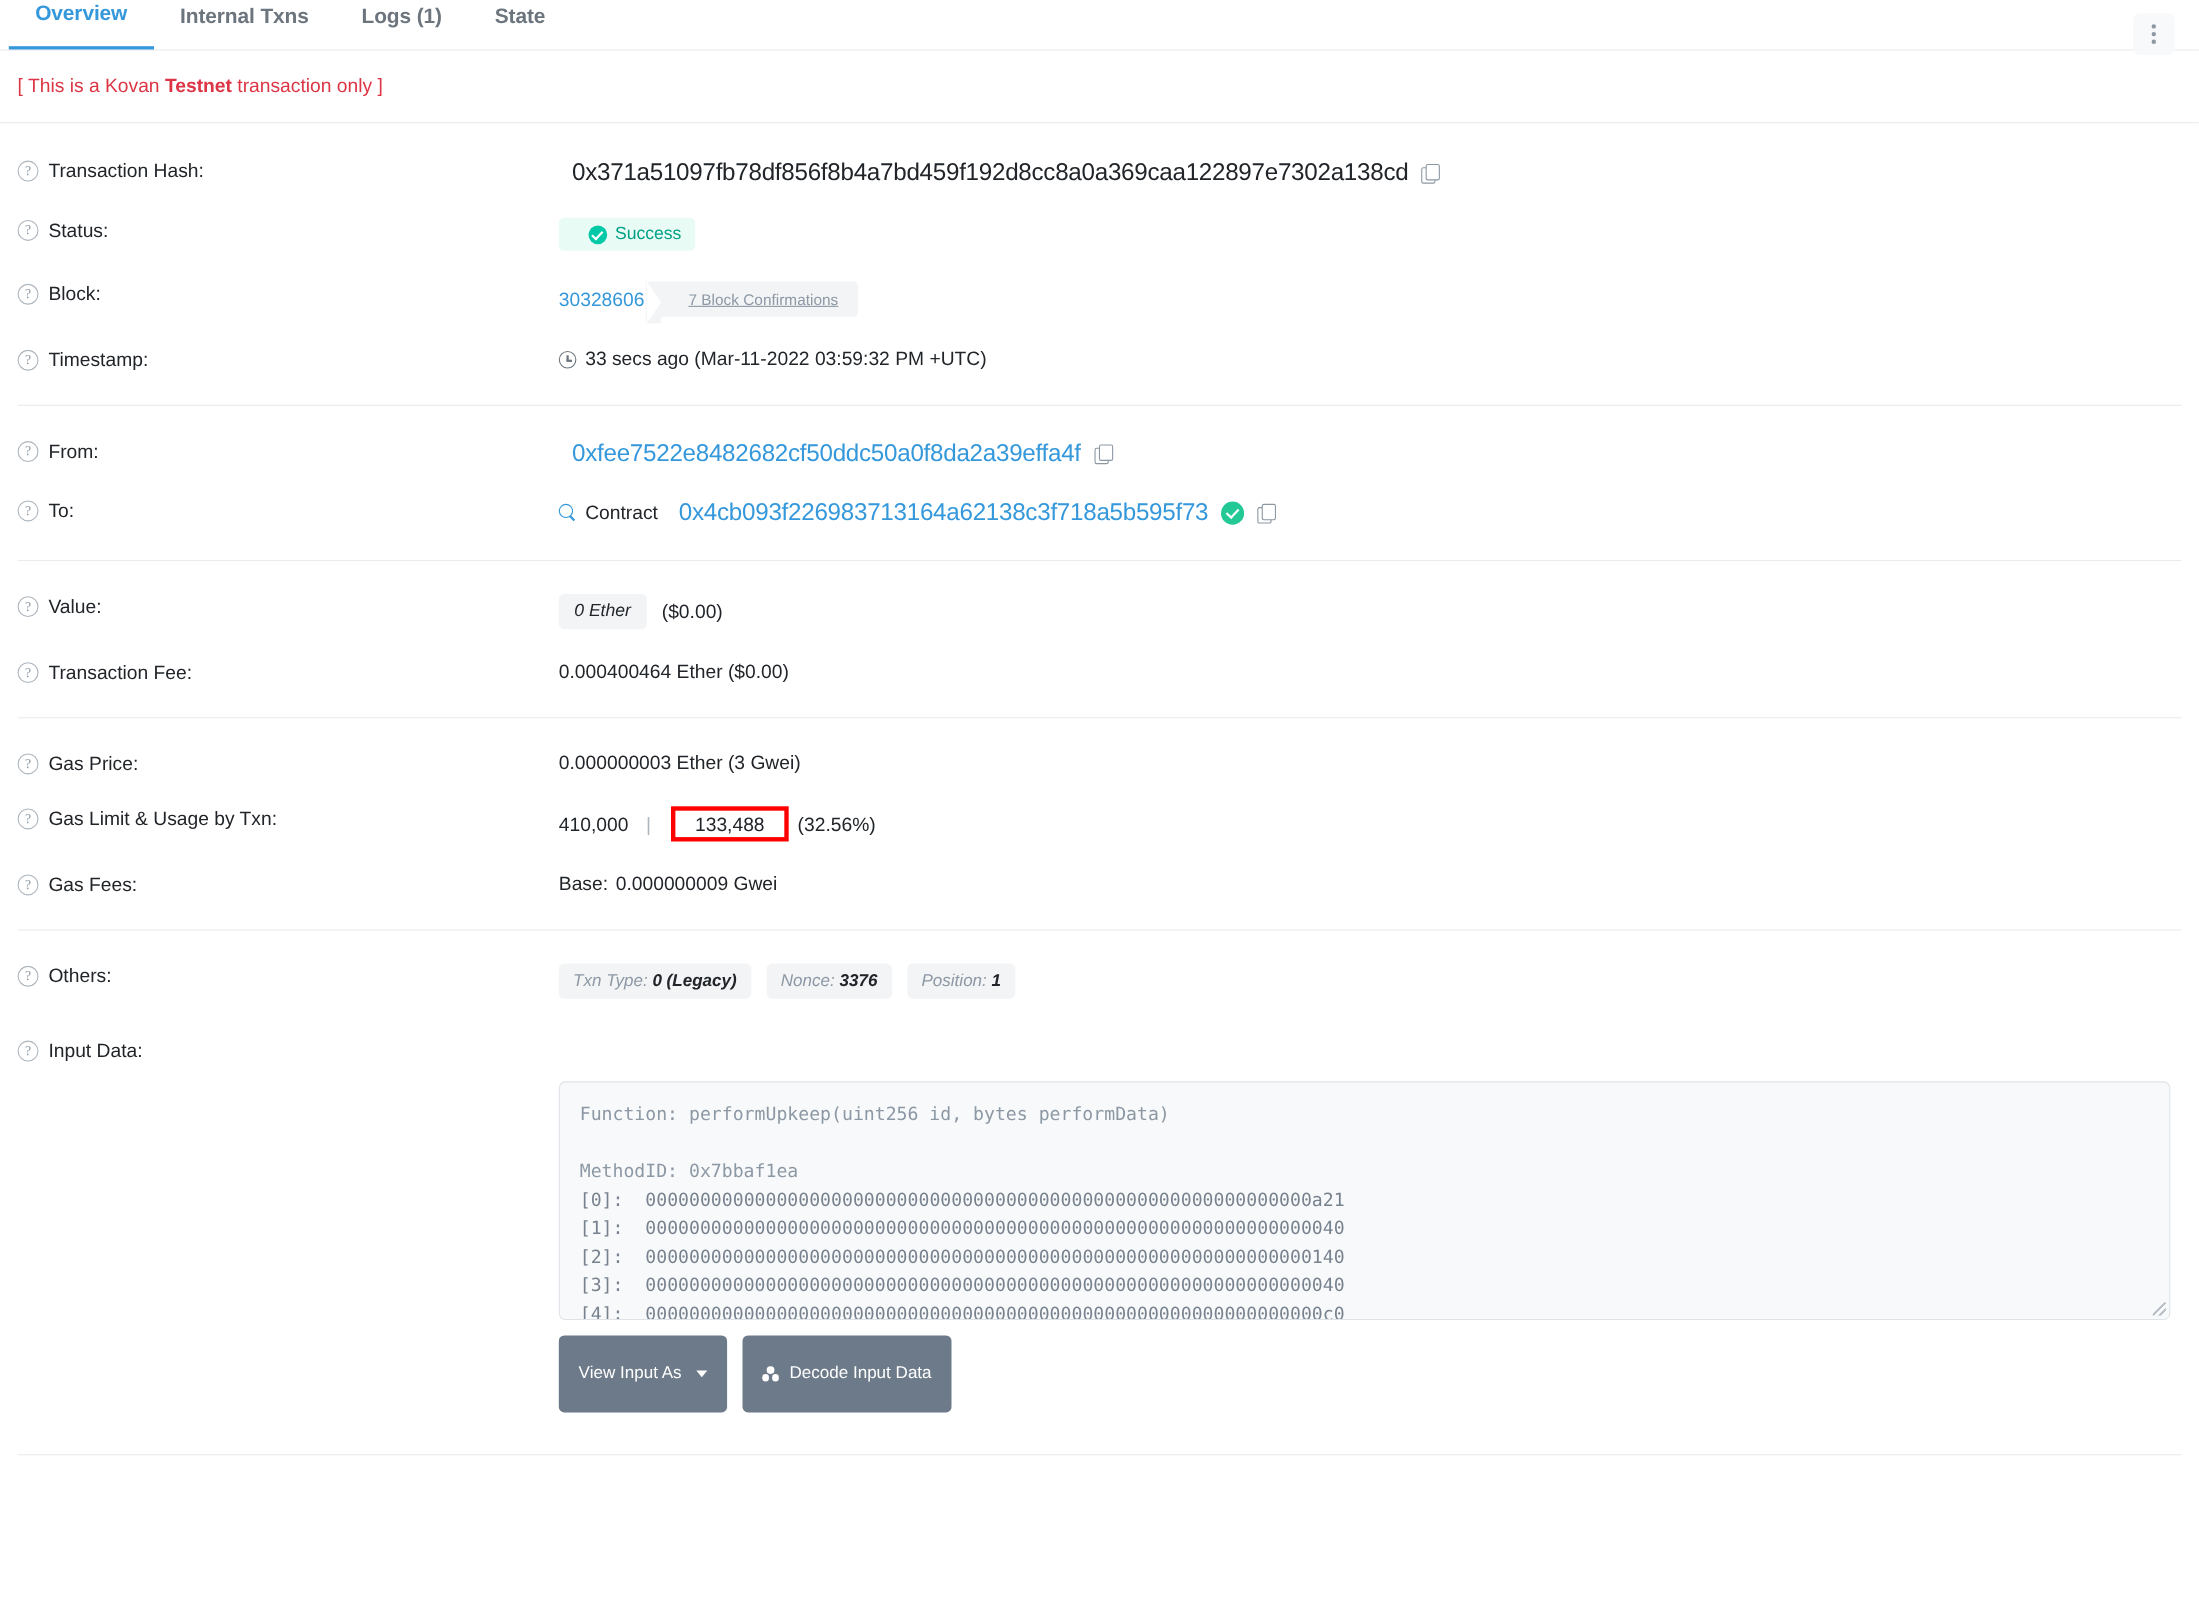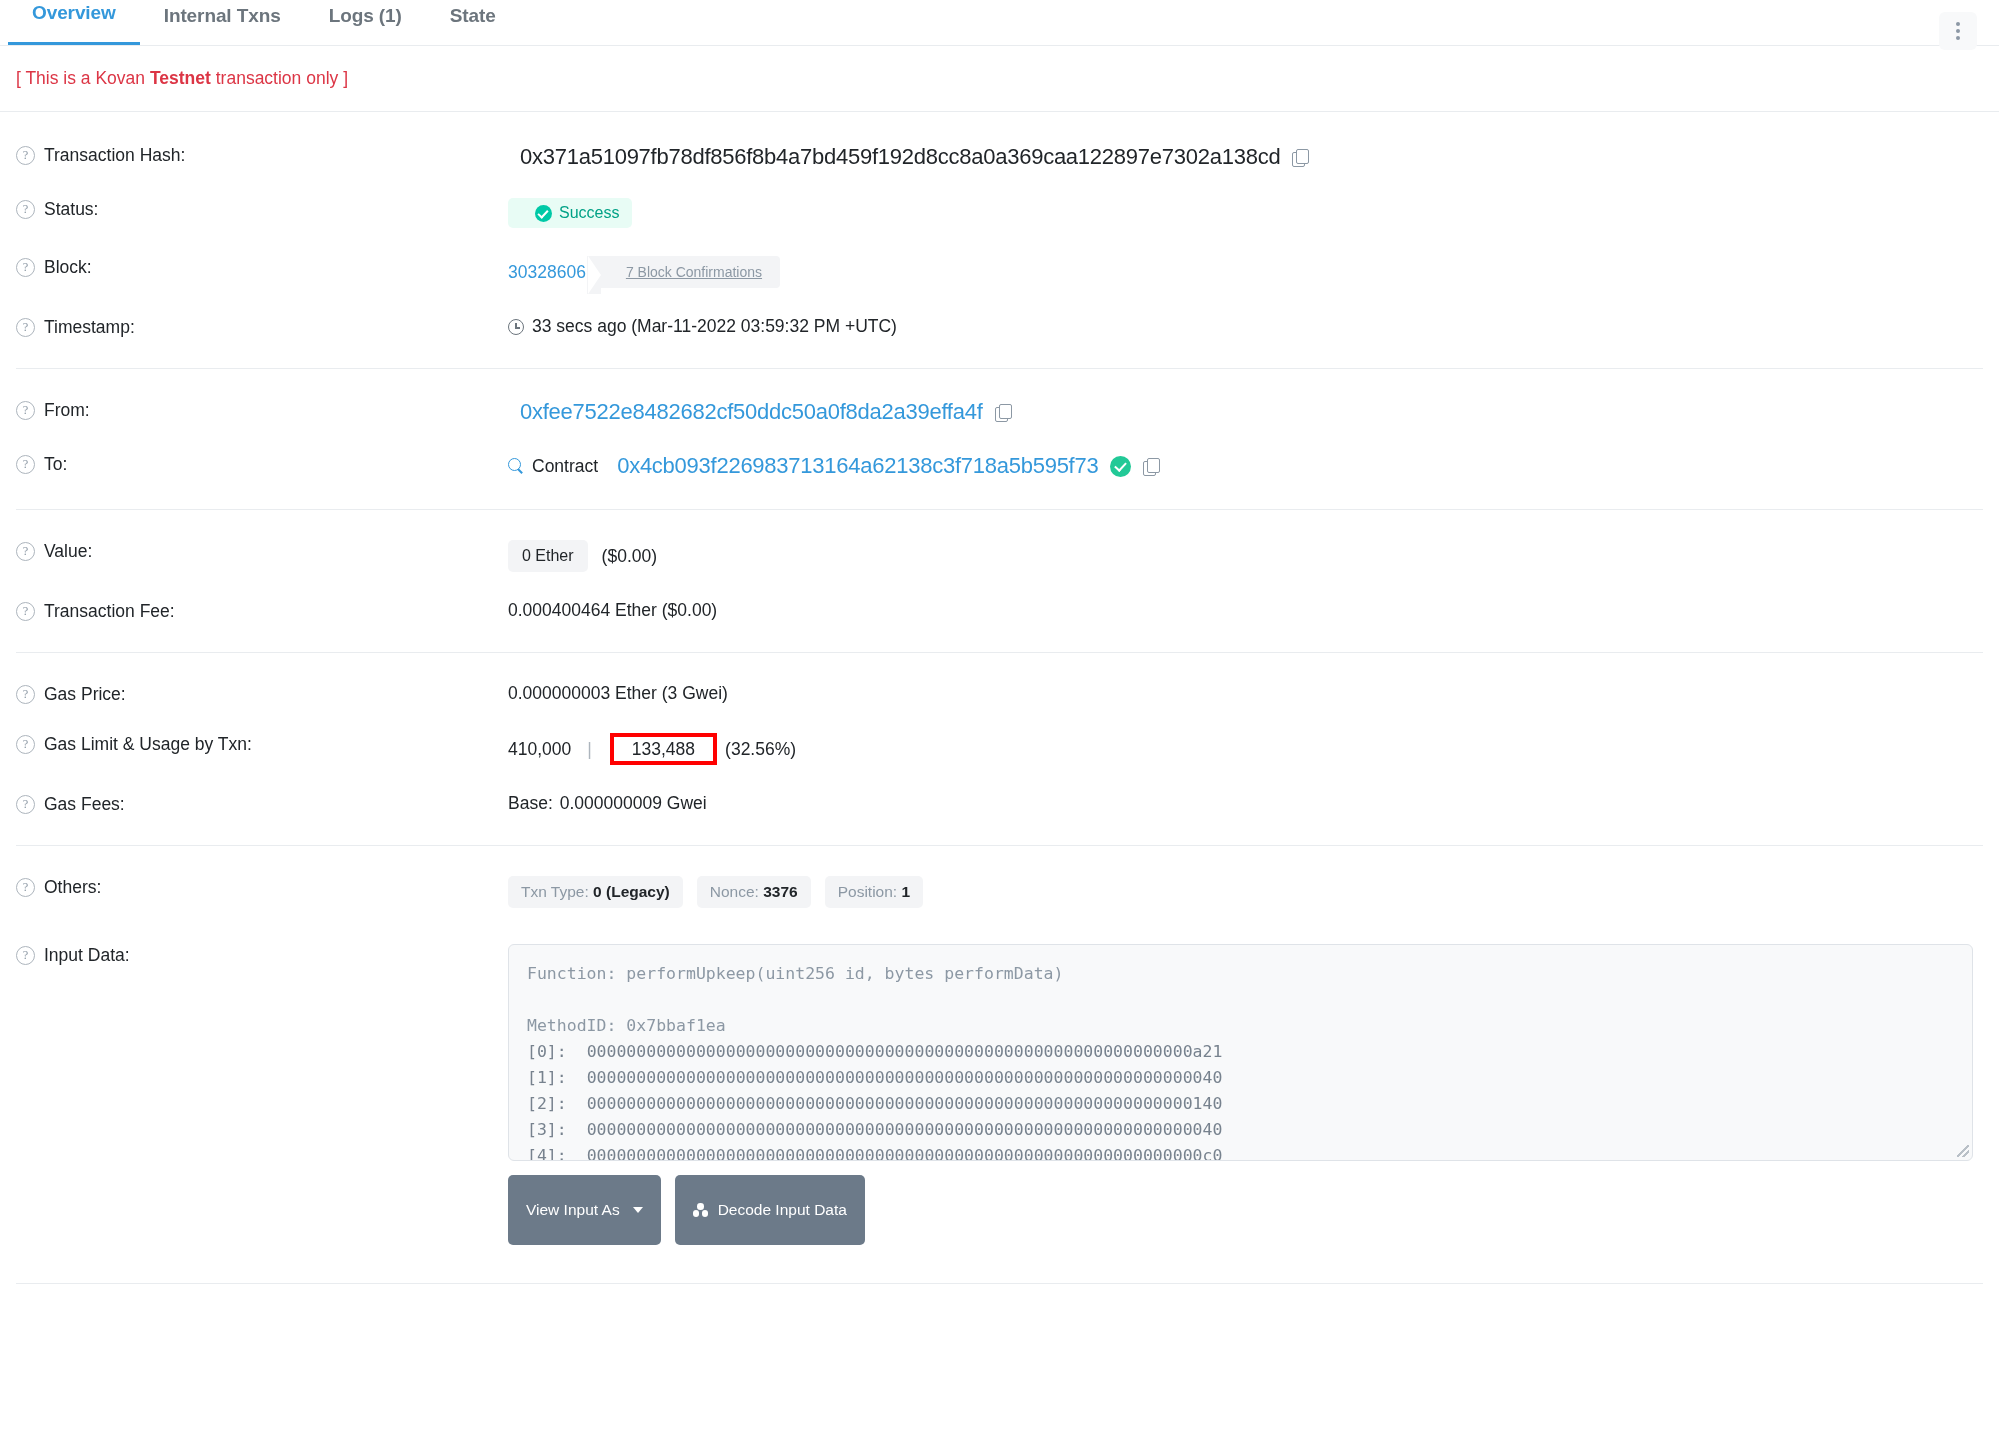--- a/index.html
+++ b/index.html
@@ -176,20 +176,21 @@
   
   .chip {
     display:inline-block;
     background:#f3f4f6;
     border-radius:5px;
     padding:7px 13px;
     font-size:15.5px;
     color:#212529;
     margin-right:14px;
     white-space:nowrap;
+    font-style:italic;
   }
   .chip .k { color:#8c98a4; }
   .chip .v { color:#212529; font-weight:bold; }
   .chip.plain { font-size:16px; padding:7px 14px; }
 
   .muted { color:#8c98a4; }
   .plaintext { font-size:17.5px; color:#212529; }
 
   
   .gas-hl {
@@ -433,21 +434,21 @@
           <span class="v">1</span>
         </span>
       </div>
     </div>
 
     <div class="row" style="padding-top:22px;">
       <div class="rlabel">
         <span class="qmark">?</span>
         <span>Input Data:</span>
       </div>
-      <div style="flex:1; min-width:0;">
+      <div style="flex:1; min-width:0;margin-top:39px;">
         <div class="inputbox"><span class="fline">Function: performUpkeep(uint256 id, bytes performData)</span>
 
 <span class="fline">MethodID: 0x7bbaf1ea</span>
 <span class="hexline">[0]:</span>  <span class="hexline">0000000000000000000000000000000000000000000000000000000000000a21</span>
 <span class="hexline">[1]:</span>  <span class="hexline">0000000000000000000000000000000000000000000000000000000000000040</span>
 <span class="hexline">[2]:</span>  <span class="hexline">0000000000000000000000000000000000000000000000000000000000000140</span>
 <span class="hexline">[3]:</span>  <span class="hexline">0000000000000000000000000000000000000000000000000000000000000040</span>
 <span class="hexline">[4]:</span>  <span class="hexline">00000000000000000000000000000000000000000000000000000000000000c0</span>
   <span class="resize-grip"></span></div>
 

